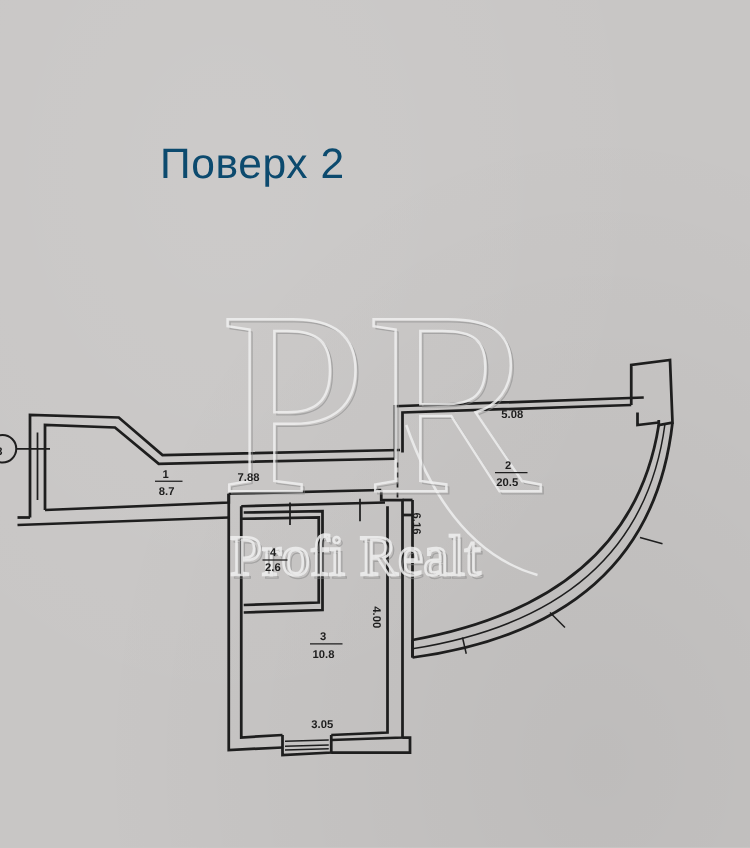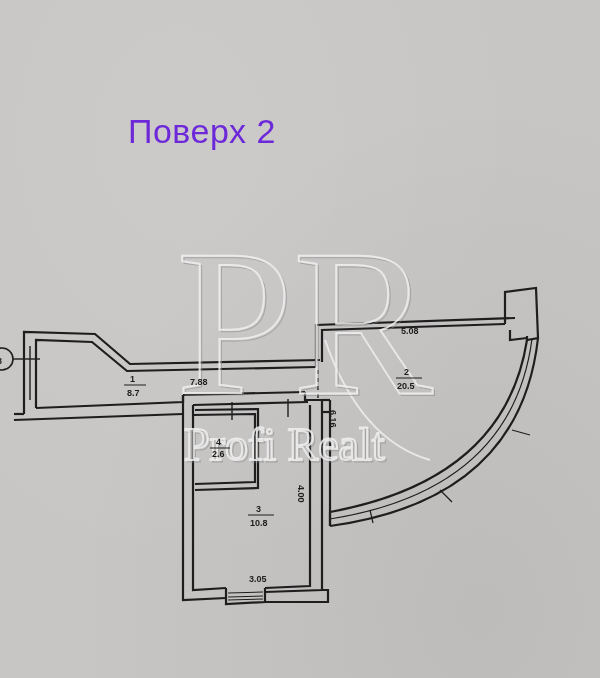--- a/index.html
+++ b/index.html
@@ -11,21 +11,21 @@
     }
     .paper {
       position: absolute; inset: 0;
       background:
         radial-gradient(ellipse at 30% 20%, rgba(255,255,255,0.08), rgba(0,0,0,0) 60%),
         radial-gradient(ellipse at 80% 90%, rgba(0,0,0,0.05), rgba(0,0,0,0) 60%),
         #c8c6c5;
     }
     .title {
       position: absolute; left: 128px; top: 112px;
-      font-size: 34px; color: #6d28d9; letter-spacing: 0.5px;
+      font-size: 34px; color: #0c4a6e; letter-spacing: 0.5px;
       font-family: "Liberation Sans", sans-serif;
     }
     svg.plan { position: absolute; left: 0; top: 0; }
     .lbl {
       font-family: "Liberation Sans", sans-serif;
       font-size: 9px; fill: #1e1e1e; font-weight: bold;
     }
     .wm {
       font-family: "Liberation Serif", serif;
       fill: none; stroke: #f0f0f0; stroke-width: 2;

